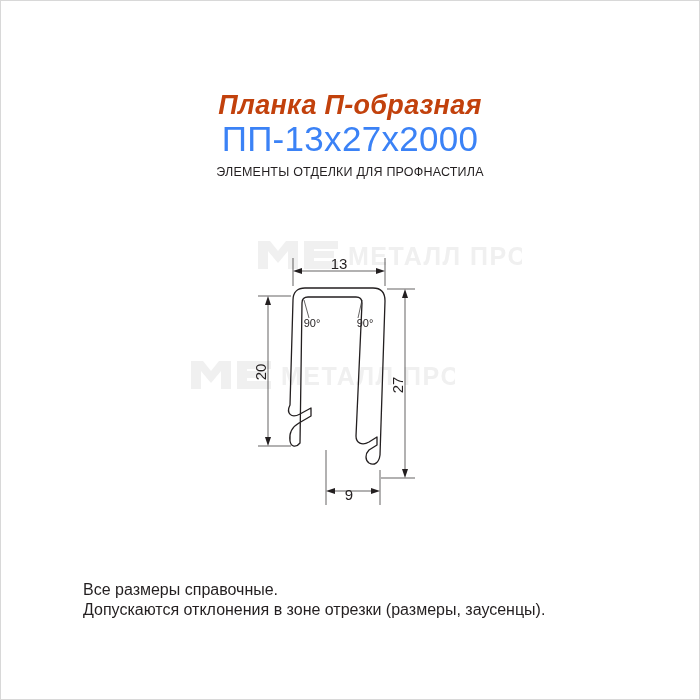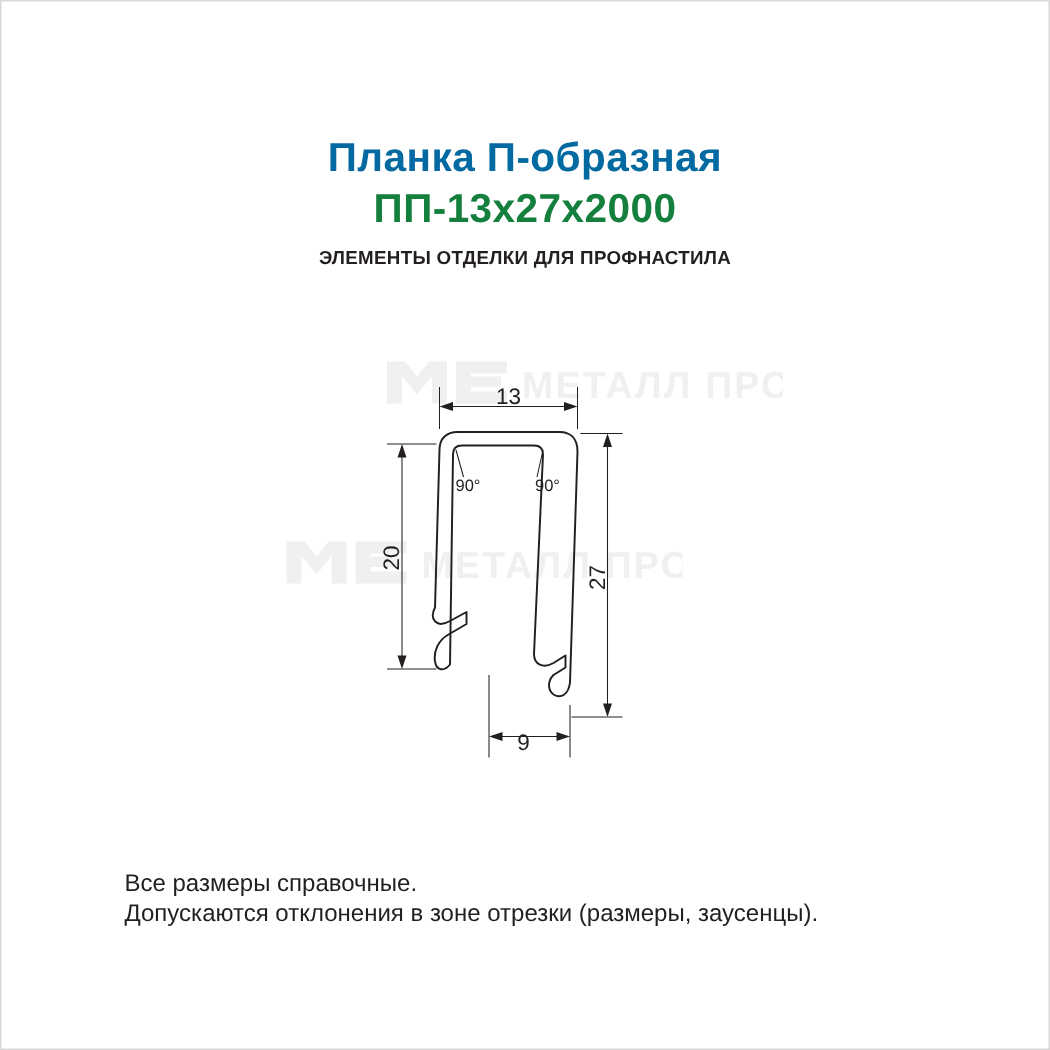--- a/index.html
+++ b/index.html
@@ -25,35 +25,36 @@
   .title-block {
     position: absolute;
     left: 0;
     top: 88px;
     width: 700px;
     text-align: center;
   }
   .title-main {
     font-size: 27px;
     font-weight: bold;
-    color: #0369a1;
+    color: #c2410c;
     letter-spacing: 0.3px;
     line-height: 34px;
+    font-style: italic;
   }
   .title-sub {
-    font-size: 27px;
-    font-weight: bold;
-    color: #15803d;
+    font-size: 35px;
+    font-weight: normal;
+    color: #3b82f6;
     letter-spacing: 0.3px;
     line-height: 34px;
   }
   .title-caption {
     margin-top: 9px;
     font-size: 12.5px;
-    font-weight: bold;
+    font-weight: normal;
     color: #231f20;
     letter-spacing: 0.2px;
   }
   .footnotes {
     position: absolute;
     left: 83px;
     top: 580px;
     font-size: 16px;
     color: #231f20;
     line-height: 20px;

